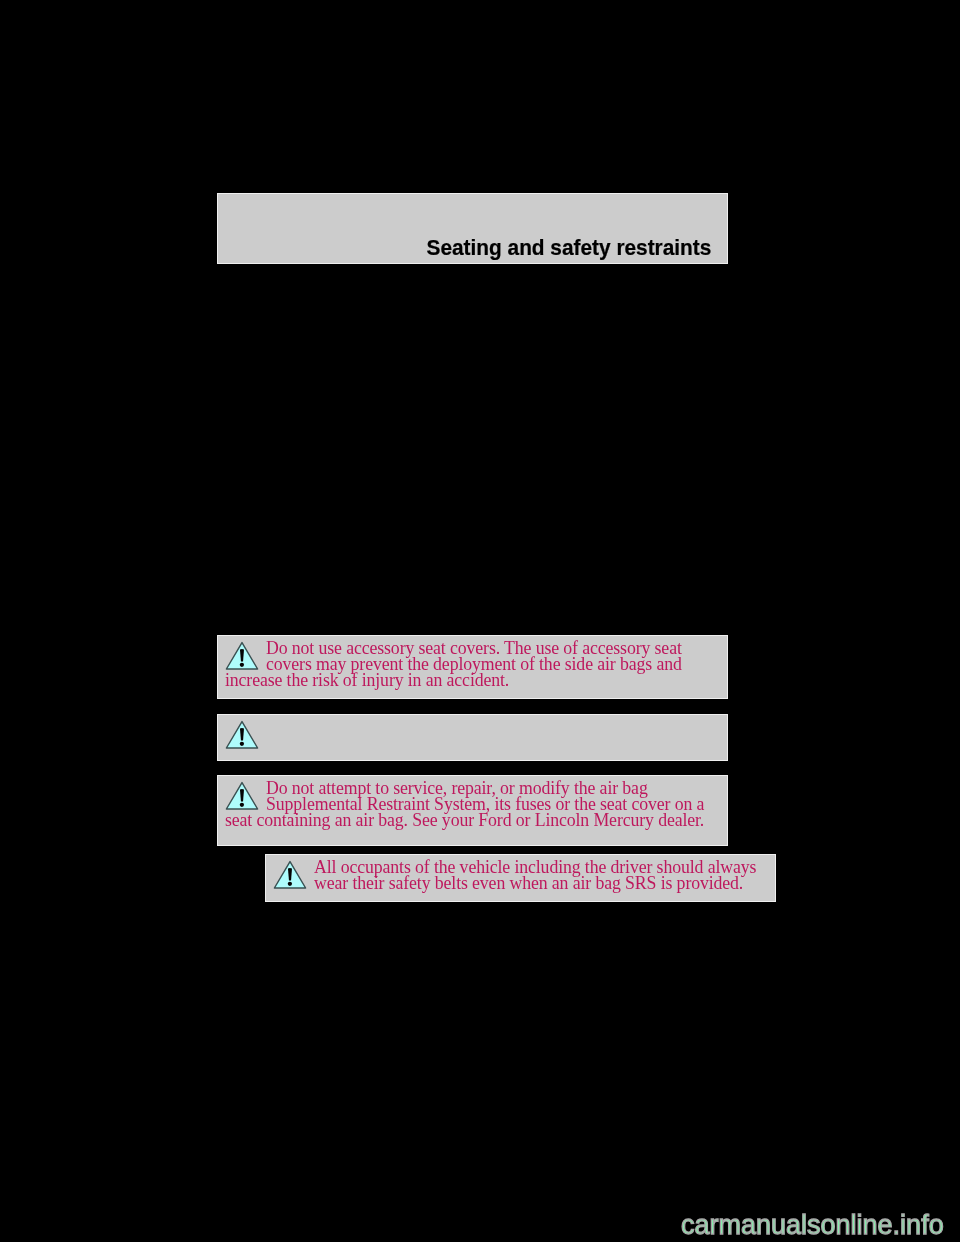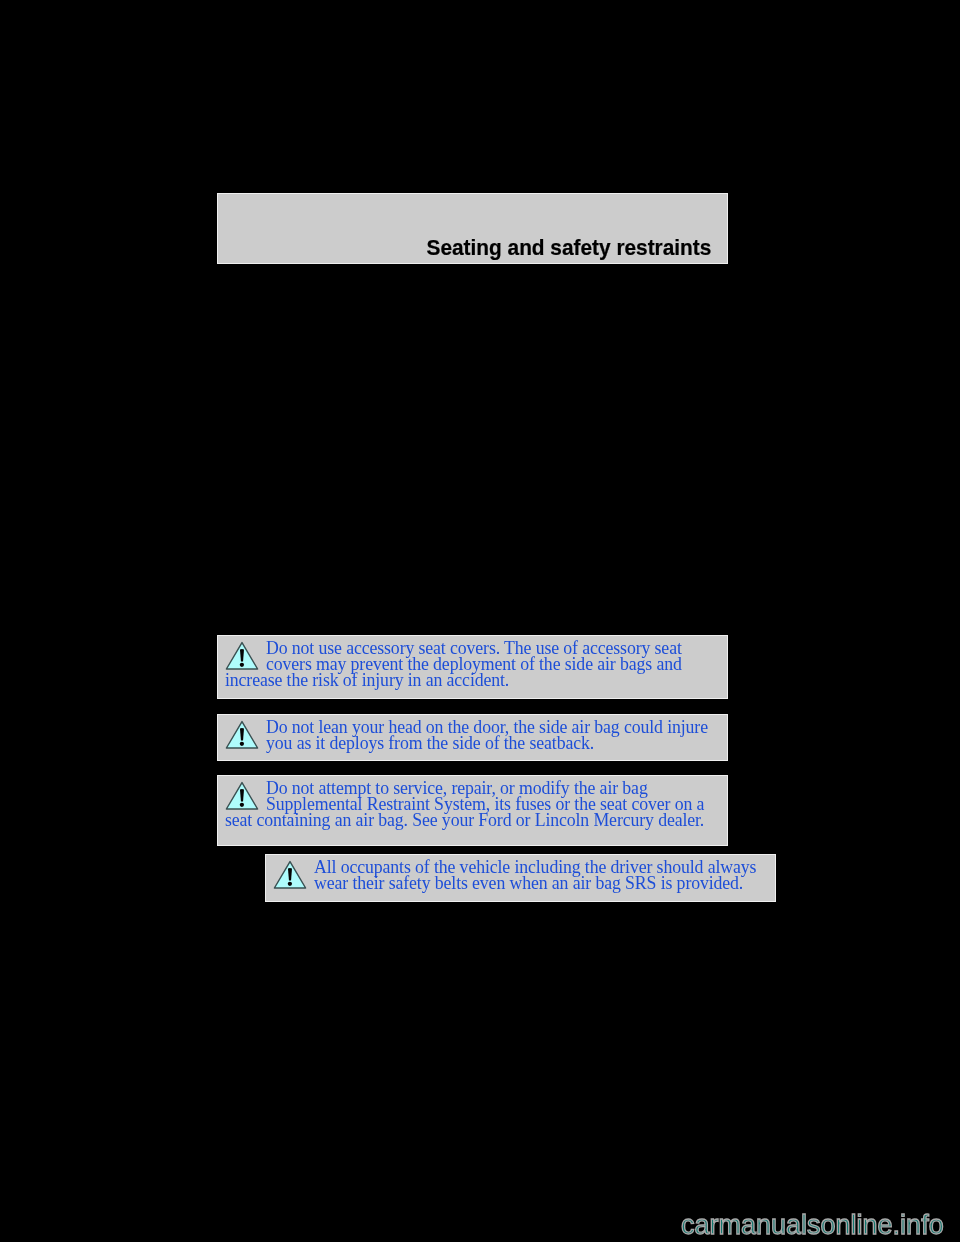--- a/index.html
+++ b/index.html
@@ -46,41 +46,41 @@
   .warn {
     will-change: transform;
     position: absolute;
     left: 217px;
     width: 511px;
     background: #cccccc;
     box-sizing: border-box;
     box-shadow: inset 0 0 0 1px #efefef;
     font-family: "Liberation Serif", serif;
     font-size: 17.8px;
-    color: #1d4ed8;
+    color: #be185d;
     line-height: 16px;
     letter-spacing: -0.12px;
     padding: 5px 8px 8px 8px;
   }
   .warn-icon {
     float: left;
     width: 35px;
     height: 32px;
     margin: 0 6px 0 0;
     overflow: visible;
   }
   
   .watermark {
     will-change: transform;
     position: absolute;
     left: 681px;
     top: 1210px;
     font-family: "Liberation Sans", sans-serif;
     font-size: 27px;
-    color: #0f766e;
+    color: #86efac;
     -webkit-text-stroke: 1.3px #a8a8a8;
     white-space: nowrap;
   }
 </style>
 </head>
 <body>
 
 <div class="page" style="background: rgb(0, 0, 0); border-radius: 21px;">
 
   <div class="section-header" style="top: 193px; height: 71px; background: rgb(204, 204, 204);">
@@ -97,21 +97,20 @@
       </svg>
       <span class="warn-text">Do not use accessory seat covers. The use of accessory seat covers may prevent the deployment of the side air bags and increase the risk of injury in an accident.</span>
     </div>
 
     <div class="warn" id="warn-1" style="top: 713.8px; height: 47px; background: rgb(204, 204, 204);">
       <svg class="warn-icon" viewBox="0 0 35 32" width="35" height="32">
         <path class="tri" d="M17.0 2.6 L32.6 29.0 L1.4 29.0 Z" fill="#aefcfc" stroke="#3a5052" stroke-width="1.45" stroke-linejoin="round"></path>
         <path class="bar" d="M14.95 9.4 q2.0 -0.8 4.05 0 l-0.95 12.0 q-1.05 0.35 -2.1 0 Z" fill="#050505"></path>
         <circle class="dot" cx="16.9" cy="24.8" r="2.15" fill="#050505"></circle>
       </svg>
-      <span class="warn-text">Do not lean your head on the door, the side air bag could injure you as it deploys from the side of the seatback.</span>
     </div>
 
     <div class="warn" id="warn-2" style="top: 775.3px; height: 71px; background: rgb(204, 204, 204);">
       <svg class="warn-icon" viewBox="0 0 35 32" width="35" height="32">
         <path class="tri" d="M17.0 2.6 L32.6 29.0 L1.4 29.0 Z" fill="#aefcfc" stroke="#3a5052" stroke-width="1.45" stroke-linejoin="round"></path>
         <path class="bar" d="M14.95 9.4 q2.0 -0.8 4.05 0 l-0.95 12.0 q-1.05 0.35 -2.1 0 Z" fill="#050505"></path>
         <circle class="dot" cx="16.9" cy="24.8" r="2.15" fill="#050505"></circle>
       </svg>
       <span class="warn-text">Do not attempt to service, repair, or modify the air bag Supplemental Restraint System, its fuses or the seat cover on a seat containing an air bag. See your Ford or Lincoln Mercury dealer.</span>
     </div>

